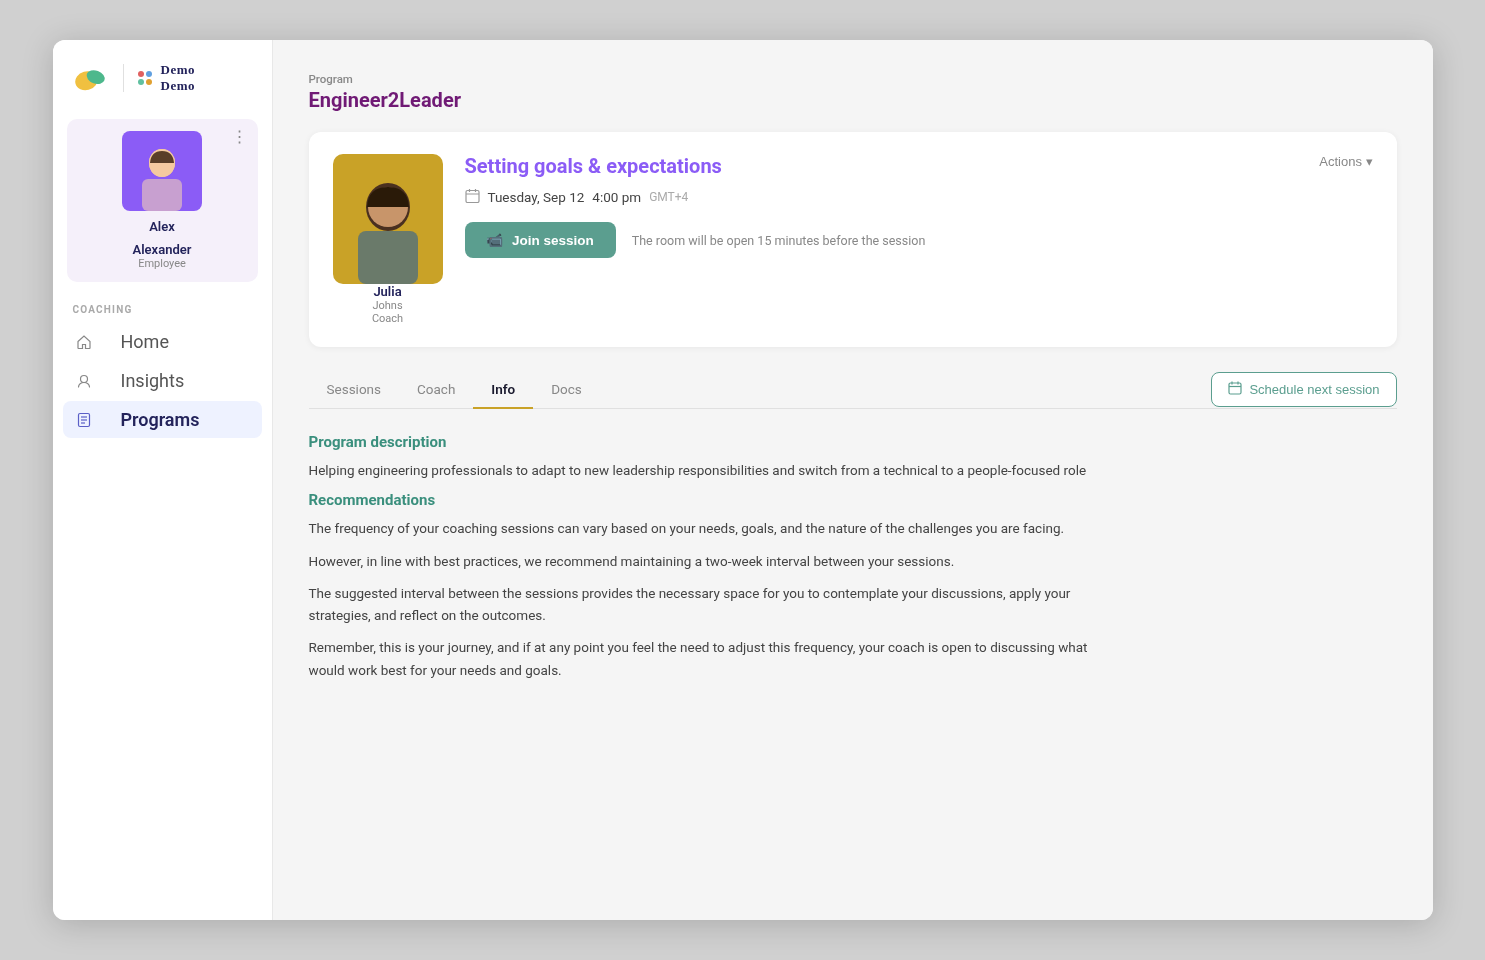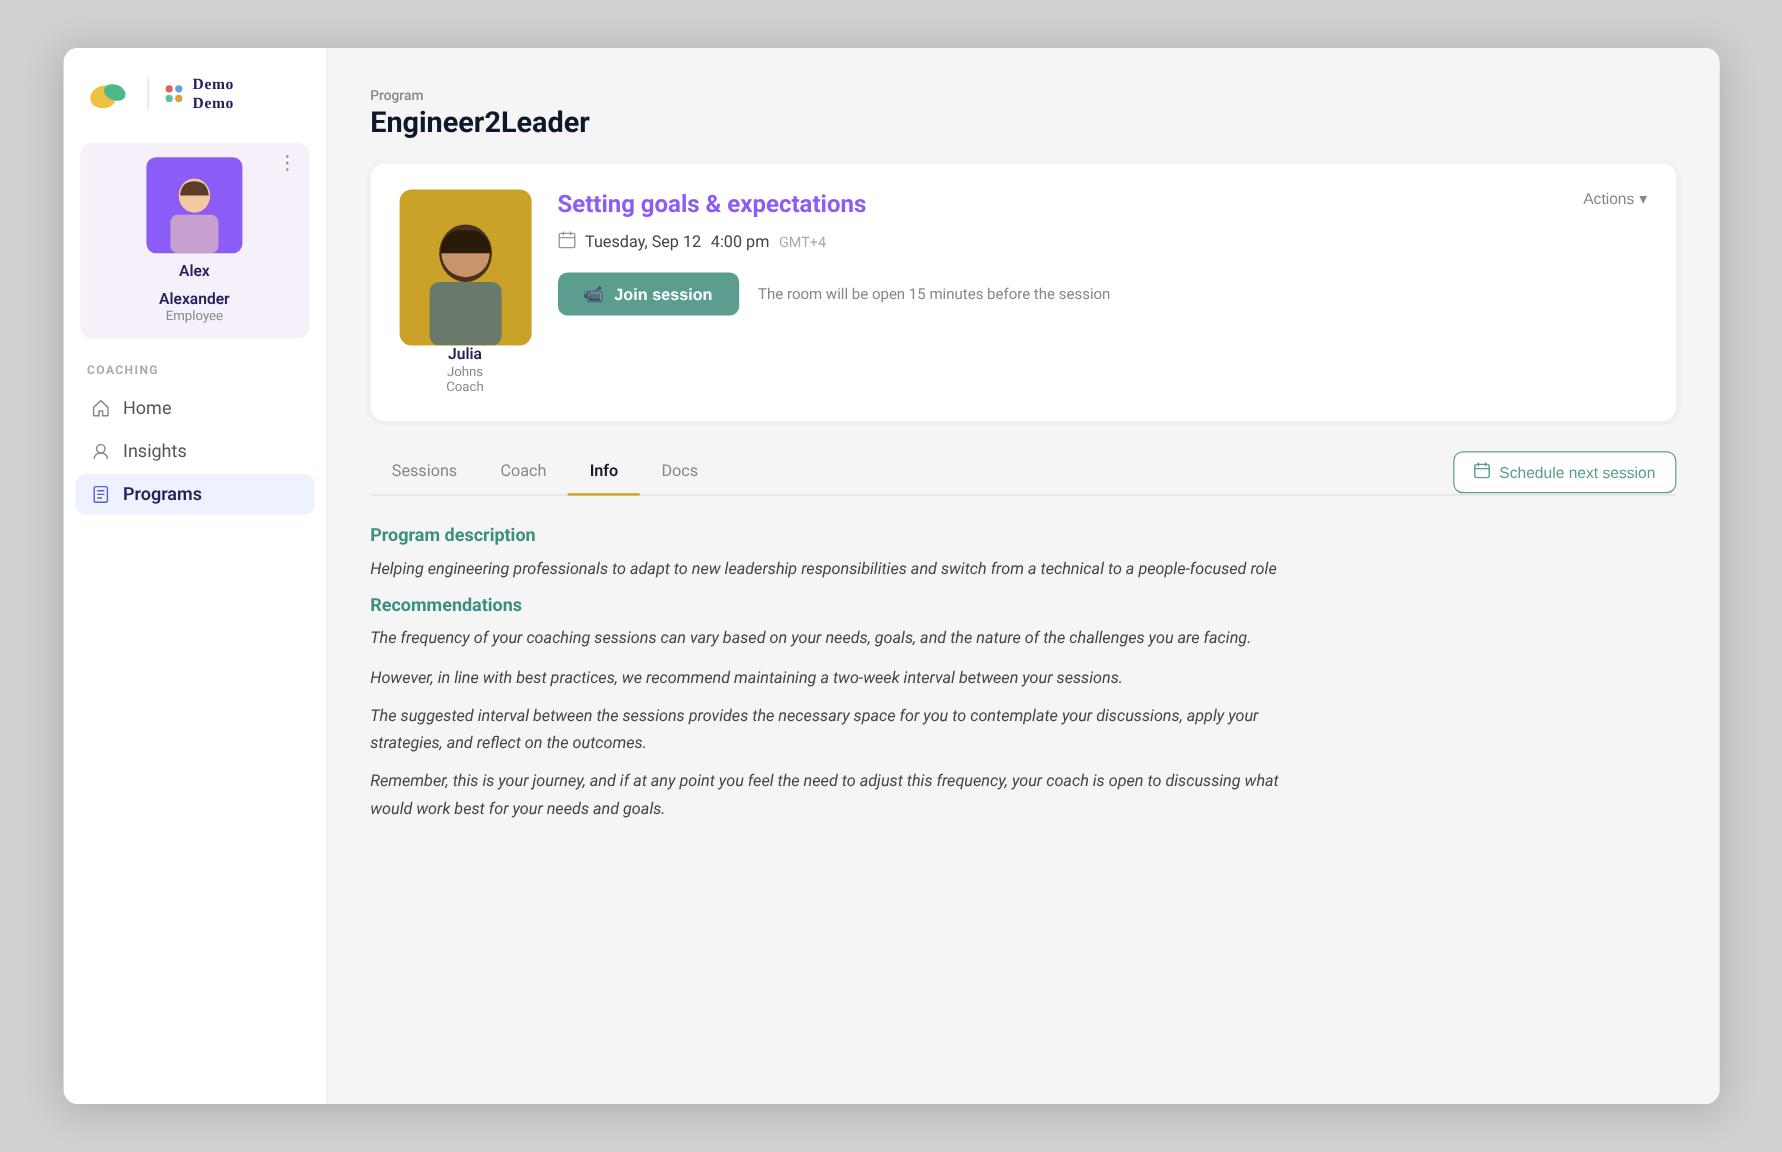--- a/index.html
+++ b/index.html
@@ -115,25 +115,25 @@
     }
     .sidebar-nav {
       display: flex;
       flex-direction: column;
       gap: 2px;
       padding: 0 10px;
     }
     .sidebar-nav-item {
       display: flex;
       align-items: center;
-      gap: 10px;
+      gap: 28px;
       padding: 8px 12px;
       border-radius: 8px;
       cursor: pointer;
-      font-size: 15px;
+      font-size: 18px;
       color: #555;
       font-weight: 400;
       transition: background 0.15s;
     }
     .sidebar-nav-item.active {
       background: #eef2ff;
       color: #23235b;
       font-weight: 600;
     }
     .sidebar-nav-icon {
@@ -156,23 +156,23 @@
       padding: 32px 36px;
       overflow-y: auto;
     }
     .program-label {
       font-size: 11.5px;
       color: #888;
       font-weight: 500;
       margin-bottom: 2px;
     }
     .program-title {
-      font-size: 24px;
+      font-size: 20px;
       font-weight: 700;
-      color: #0f172a;
+      color: #701a75;
       margin-bottom: 20px;
     }
     
     .session-card {
       background: #ffffff;
       border-radius: 12px;
       padding: 22px 24px;
       display: flex;
       align-items: flex-start;
       gap: 22px;
@@ -311,21 +311,20 @@
       margin-top: 22px;
     }
     .section-heading:first-child {
       margin-top: 0;
     }
     .section-text {
       font-size: 13.5px;
       color: #444;
       line-height: 1.65;
       margin-bottom: 10px;
-      font-style: italic;
     }
   </style>
 </head>
 <body>
 
 <div class="window">
 
   <div class="sidebar">
 
     <div class="sidebar-logo">

